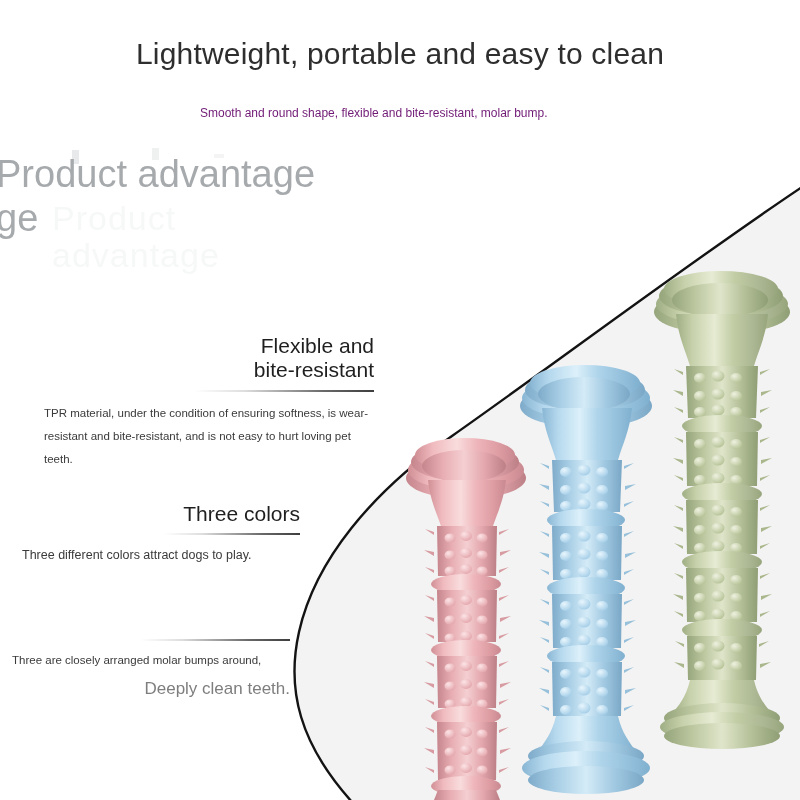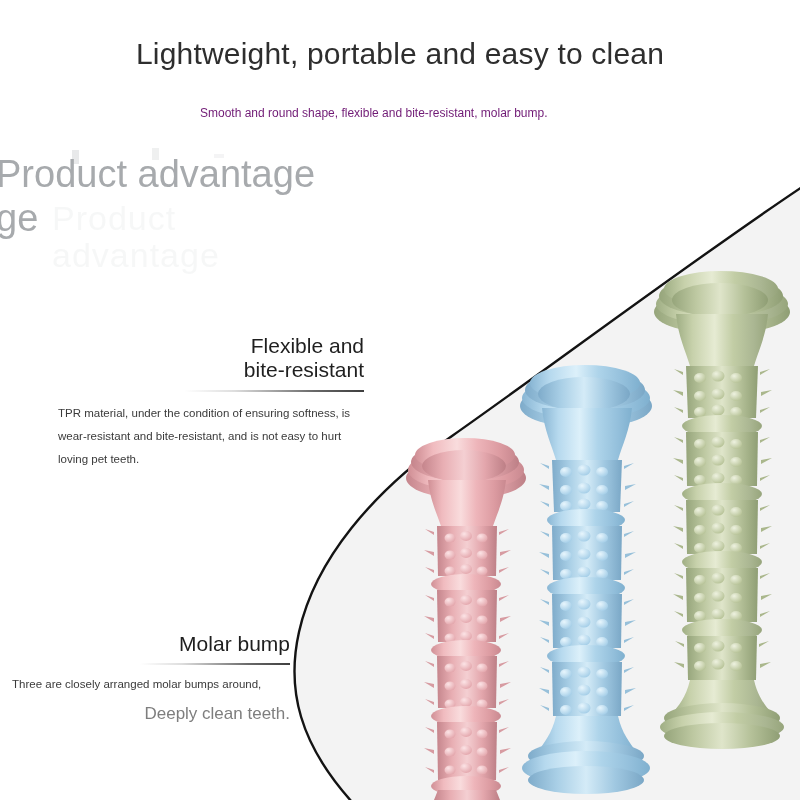--- a/index.html
+++ b/index.html
@@ -101,23 +101,23 @@
     background: linear-gradient(to right, rgba(60,60,60,0) 0%, rgba(70,70,70,0.18) 28%, rgba(55,55,55,0.75) 72%, rgba(45,45,45,0.92) 100%);
   }
   .feature .f-body {
     margin-top: 10px;
     font-size: 11.5px;
     line-height: 2.0;
     color: #3a3a3a;
   }
 
   
-  #feature-flexible { left: 34px; top: 334px; width: 330px; }
+  #feature-flexible { left: 44px; top: 334px; width: 330px; }
   #feature-flexible .f-rule { margin-left: 150px; }
-  #feature-flexible .f-body { text-align: left; margin-left: 24px; }
+  #feature-flexible .f-body { text-align: left; }
 
   
   #feature-colors { left: 22px; top: 502px; width: 278px; }
   #feature-colors .f-rule { margin-left: 142px; }
   #feature-colors .f-body { text-align: left; font-size: 12.5px; line-height: 1.6; }
 
   
   #feature-molar { left: 12px; top: 632px; width: 278px; }
   #feature-molar .f-rule { margin-left: 128px; }
   #feature-molar .f-body { font-size: 11.5px; line-height: 1.6; }
@@ -573,22 +573,26 @@
   <div class="ghost-heading">Product advantage
 ge</div>
 
   <div class="feature" id="feature-flexible">
     <div class="f-title">Flexible and
 bite-resistant</div>
     <div class="f-rule"></div>
     <div class="f-body">TPR material, under the condition of ensuring softness, is wear-resistant and bite-resistant, and is not easy to hurt loving pet teeth.</div>
   </div>
 
+  <div class="feature" id="feature-colors">
+    <div class="f-title">Three colors</div>
+    <div class="f-rule"></div>
+    <div class="f-body">Three different colors attract dogs to play.</div>
+  </div>
 
   <div class="feature" id="feature-molar">
-    <div class="f-title">Molar bump</div>
     <div class="f-rule"></div>
     <div class="f-body">Three are closely arranged molar bumps around,</div>
     <div class="f-line2">Deeply clean teeth.</div>
   </div>
 
 
 </div>
 
 </body></html>

